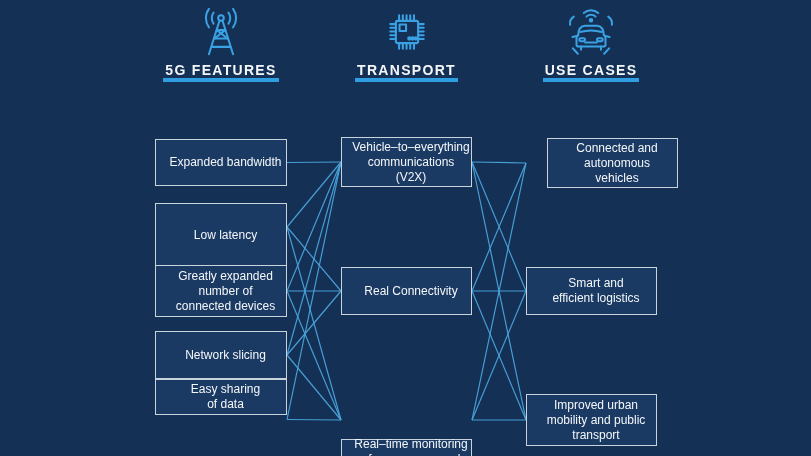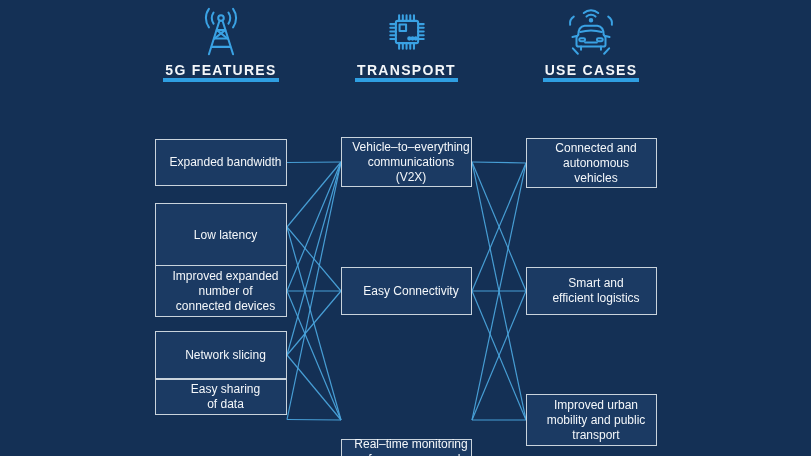--- a/index.html
+++ b/index.html
@@ -33,21 +33,21 @@
     padding-left:9px;
   }
   .col-left{left:155px;width:132px;}
   .col-mid{left:341px;width:131px;}
   .col-right{left:526px;width:131px;}
   .l1{top:139px;height:47px;} .l2{top:203px;height:64px;}
   .l3{top:265px;height:52px;} .l4{top:331px;height:48px;}
   .l5{top:379px;height:36px;}
   .m1{top:137px;height:50px;} .m2{top:267px;height:48px;}
   .m3{top:394px;height:40px;margin-top:45px;}
-  .r1{top:138px;height:50px;} .r2{top:267px;height:48px;}
+  .r1{top:138px;height:50px;margin-left:21px;} .r2{top:267px;height:48px;}
   .r3{top:394px;height:52px;}
   .header{
     position:absolute;top:6px;z-index:2;
     display:flex;flex-direction:column;align-items:center;
   }
   .header svg{display:block;}
   .title-line{
     margin-top:4px;
     color:var(--text);
     font-size:14px;font-weight:700;letter-spacing:1.3px;
@@ -133,31 +133,31 @@
       <path d="M25.5,39.5 L38.5,39.5"></path>
       <path d="M16,32.5 L11.5,33.5 M48,32.5 L52.5,33.5"></path>
       <path d="M21,44 L21,47.5 M43,44 L43,47.5"></path>
       <path d="M12,46 L17.5,52 M52,46 L46.5,52"></path>
     </svg>
     <div class="title-line">USE CASES</div>
   </div>
 
   <div class="box col-left l1">Expanded bandwidth</div>
   <div class="box col-left l2">Low latency</div>
-  <div class="box col-left l3">Improved expanded
+  <div class="box col-left l3">Greatly expanded
 number of
 connected devices</div>
   <div class="box col-left l4">Network slicing</div>
   <div class="box col-left l5">Easy sharing
 of data</div>
 
   <div class="box col-mid m1">Vehicle–to–everything
 communications
 (V2X)</div>
-  <div class="box col-mid m2">Easy Connectivity</div>
+  <div class="box col-mid m2">Real Connectivity</div>
   <div class="box col-mid m3">Real–time monitoring
 of passengers and
 freight</div>
 
   <div class="box col-right r1">Connected and
 autonomous
 vehicles</div>
   <div class="box col-right r2">Smart and
 efficient logistics</div>
   <div class="box col-right r3">Improved urban

